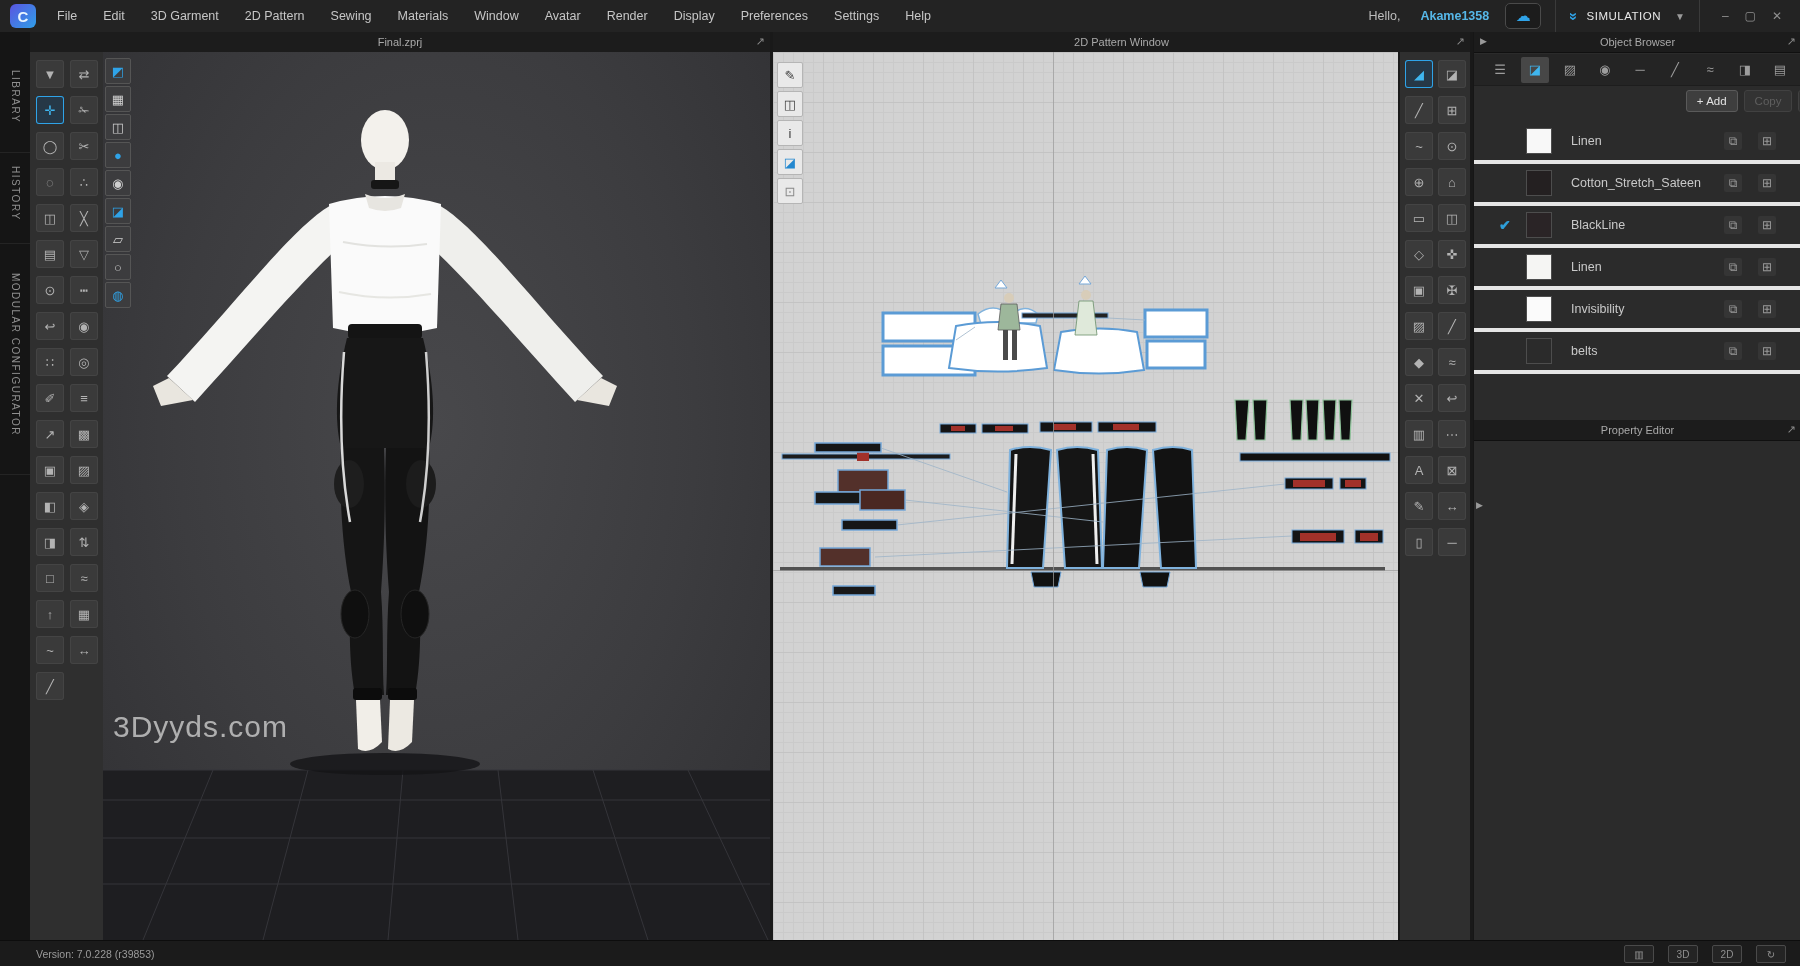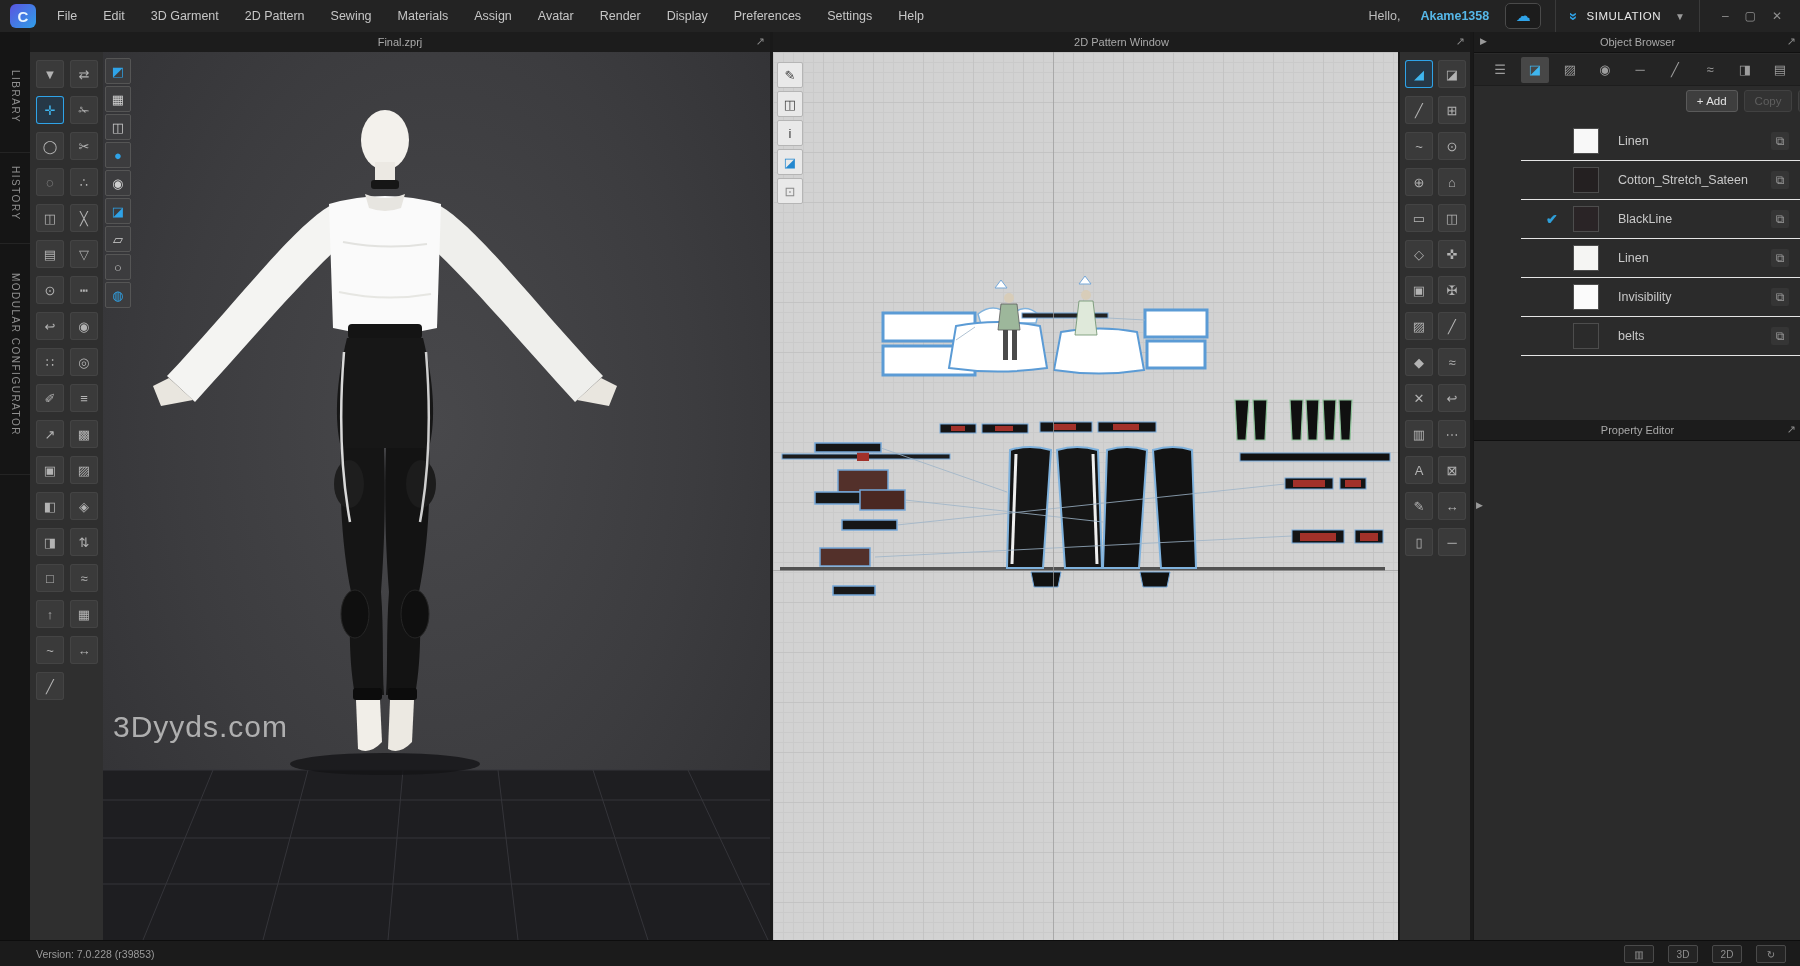--- a/index.html
+++ b/index.html
@@ -74,21 +74,21 @@
            align-items:center;padding-left:12px;box-sizing:border-box;border-bottom:1px solid #1d1d1d;}
   .ob-tab{width:28px;height:26px;display:flex;align-items:center;justify-content:center;color:#9d9d9d;font-size:13px;border-radius:2px;}
   .ob-tab.selected{background:#474747;}
   .ob-tab.accent{color:#3fb6ef;}
   .ob-btns{position:absolute;left:0;top:58px;width:391px;height:26px;display:flex;justify-content:flex-end;
            gap:6px;padding-right:10px;box-sizing:border-box;}
   .btn{height:20px;padding:0 10px;border-radius:3px;font-size:11.5px;display:flex;align-items:center;}
   .btn.primary{background:#3e3e3e;border:1px solid #5a5a5a;color:#e2e2e2;}
   .btn.disabled{background:#333;border:1px solid #414141;color:#5f5f5f;}
   .fab-list{position:absolute;left:0;top:90px;width:327px;}
-  .fab-row{height:38px;display:flex;align-items:center;border-bottom:1px solid #e5e5e5;position:relative;margin-left:47px;}
+  .fab-row{height:38px;display:flex;align-items:center;border-bottom:4px solid #e5e5e5;position:relative;}
   .fab-check{position:absolute;left:25px;color:#2e9fd9;font-size:14px;font-weight:bold;visibility:hidden;}
   .fab-row.checked .fab-check{visibility:visible;}
   .fab-swatch{position:absolute;left:52px;width:26px;height:26px;border:1px solid #4d4d4d;box-sizing:border-box;}
   .fab-name{position:absolute;left:97px;font-size:12.5px;color:#c9c9c9;}
   .fab-ic1,.fab-ic2{position:absolute;width:18px;height:18px;display:flex;align-items:center;justify-content:center;
            color:#9a9a9a;font-size:12px;background:#353535;border-radius:2px;}
   .fab-ic1{left:250px;} .fab-ic2{left:284px;}
   .pe-header{position:absolute;left:0;top:388px;width:327px;}
   .pe-side-arrow{position:absolute;left:2px;top:468px;color:#9a9a9a;font-size:9px;}
 
@@ -108,21 +108,21 @@
   <div class="menubar abs">
     <div class="logo">C</div>
     <div style="display:flex;">
 
     <div class="menu-item">File</div>
         <div class="menu-item">Edit</div>
         <div class="menu-item">3D Garment</div>
         <div class="menu-item">2D Pattern</div>
         <div class="menu-item">Sewing</div>
         <div class="menu-item">Materials</div>
-        <div class="menu-item">Assign</div>
+        <div class="menu-item">Window</div>
         <div class="menu-item">Avatar</div>
         <div class="menu-item">Render</div>
         <div class="menu-item">Display</div>
         <div class="menu-item">Preferences</div>
         <div class="menu-item">Settings</div>
         <div class="menu-item">Help</div>
       </div>
     <div class="mb-right">
       <span class="greet">Hello,</span>
       <span class="greet"><b>Akame1358</b></span>

